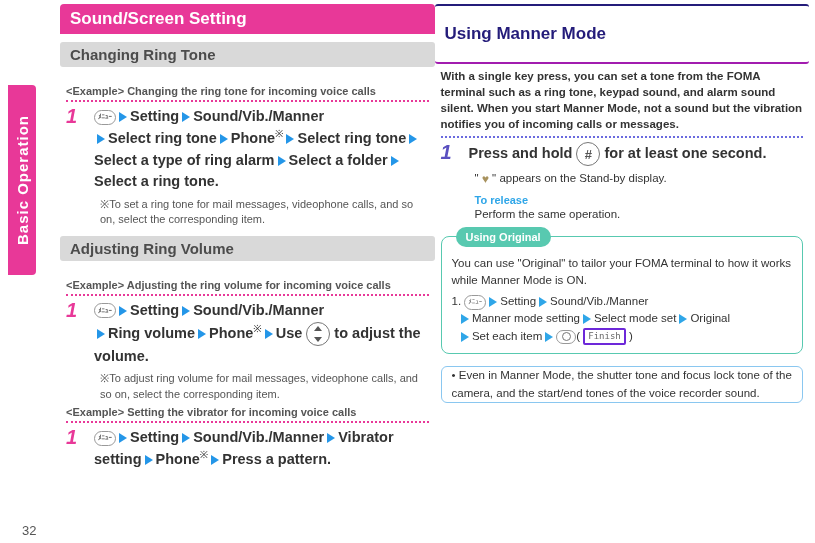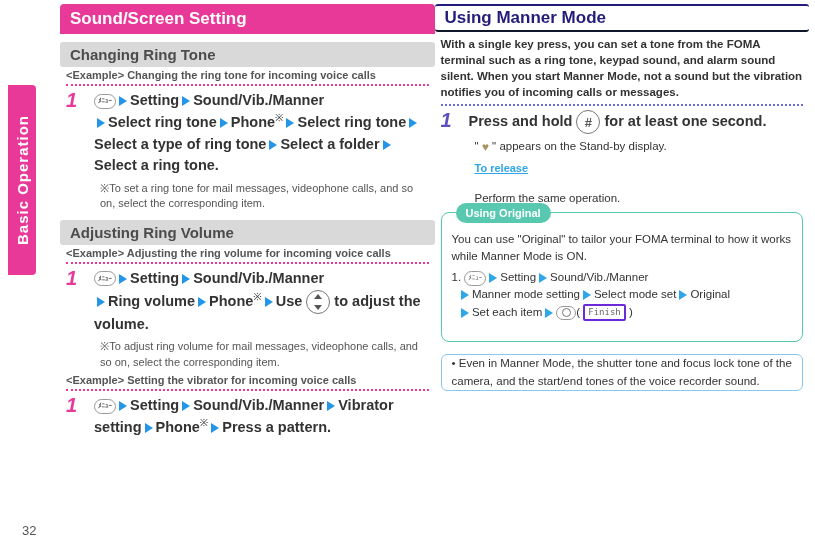--- a/index.html
+++ b/index.html
@@ -63,32 +63,32 @@
     font-weight: bold;
     font-size: 17px;
     padding: 5px 10px;
     border-radius: 4px 4px 0 0;
     margin-bottom: 4px;
   }
   .h1-bar.blue {
     background: #fff;
     color: #241c7a;
     border-top: 2px solid #241c7a;
-    border-bottom: 2px solid #0f172a;
+    border-bottom: 2px solid #a21caf;
     border-radius: 3px;
-    padding: 2px 10px;
+    padding: 18px 10px;
   }
   .h2-bar {
     background: #d9d9d9;
     color: #4c4c4c;
     font-weight: bold;
     font-size: 15px;
     padding: 4px 10px;
     border-radius: 3px;
-    margin: 8px 0 2px 0;
+    margin: 8px 0 18px 0;
   }
   .example {
     font-size: 11px;
     color: #666;
     margin: 2px 6px 2px 6px;
   }
   .example b { color:#555; }
   hr.dotted {
     border: none;
     border-top: 2px dotted #e83898;
@@ -204,27 +204,26 @@
     font-size: 11.5px;
     color: #333;
     margin: 4px 6px 2px 40px;
     line-height: 1.5;
   }
   .sub-title {
     color: #2fa6e8;
     font-weight: bold;
     font-size: 11px;
     margin: 6px 6px 0 40px;
-    text-decoration: underline;
   }
   .info-box {
     border: 1.5px solid #58c9b0;
     border-radius: 8px;
-    margin: 4px 6px 8px 6px;
-    padding: 18px 10px 20px 10px;
+    margin: 12px 6px 8px 6px;
+    padding: 18px 10px 8px 10px;
     position: relative;
     font-size: 11.5px;
     color: #333;
     line-height: 1.5;
   }
   .info-box .tag {
     position: absolute;
     top: -10px;
     left: 14px;
     background: #58c9b0;
@@ -291,21 +290,21 @@
   <div class="col">
     <div class="h1-bar">Sound/Screen Setting</div>
 
     <div class="h2-bar">Changing Ring Tone</div>
     <div class="example"><b>&lt;Example&gt; Changing the ring tone for incoming voice calls</b></div>
     <hr class="dotted">
     <div class="step">
       <div class="stepnum">1</div>
       <div class="stepbody">
         <span class="menu-icon">ﾒﾆｭｰ</span><span class="tri"></span><span>Setting</span><span class="tri"></span><span>Sound/Vib./Manner</span><br>
-        <span class="tri"></span><span>Select ring tone</span><span class="tri"></span>Phone<span class="asterisk">※</span><span class="tri"></span><span>Select ring tone</span><span class="tri"></span><span>Select a type of ring tone</span><span class="tri"></span><span>Select a folder</span><span class="tri"></span><span>Select a ring tone.</span>
+        <span class="tri"></span><span>Select ring tone</span><span class="tri"></span>Phone<span class="asterisk">※</span><span class="tri"></span><span>Select ring tone</span><span class="tri"></span><span>Select a type of ring alarm</span><span class="tri"></span><span>Select a folder</span><span class="tri"></span><span>Select a ring tone.</span>
       </div>
     </div>
     <div class="note">※To set a ring tone for mail messages, videophone calls, and so on, select the corresponding item.</div>
 
     <div class="h2-bar">Adjusting Ring Volume</div>
     <div class="example"><b>&lt;Example&gt; Adjusting the ring volume for incoming voice calls</b></div>
     <hr class="dotted">
     <div class="step">
       <div class="stepnum">1</div>
       <div class="stepbody">
@@ -330,21 +329,21 @@
     <div class="intro">With a single key press, you can set a tone from the FOMA terminal such as a ring tone, keypad sound, and alarm sound silent. When you start Manner Mode, not a sound but the vibration notifies you of incoming calls or messages.</div>
     <hr class="dotted blue">
     <div class="step">
       <div class="stepnum blue">1</div>
       <div class="stepbody">
         <span>Press and hold </span><span class="key-round">#</span><span> for at least one second.</span>
       </div>
     </div>
     <div class="sub">" <span class="heart">♥</span> " appears on the Stand-by display.</div>
     <div class="sub-title">To release</div>
-    <div class="sub" style="margin-top:16px">Perform the same operation.</div>
+    <div class="sub" style="margin-top:0">Perform the same operation.</div>
 
     <div class="info-box">
       <span class="tag">Using Original</span>
       <div>You can use "Original" to tailor your FOMA terminal to how it works while Manner Mode is ON.</div>
       <div style="margin-top:4px">
         <span>1.</span> <span class="menu-icon">ﾒﾆｭｰ</span><span class="tri"></span><span>Setting</span><span class="tri"></span><span>Sound/Vib./Manner</span><br>
         &nbsp;&nbsp;<span class="tri"></span><span>Manner mode setting</span><span class="tri"></span><span>Select mode set</span><span class="tri"></span><span>Original</span><br>
         &nbsp;&nbsp;<span class="tri"></span><span>Set each item</span><span class="tri"></span><span class="cam-icon"></span>( <span class="finish-btn">Finish</span> )
       </div>
     </div>

